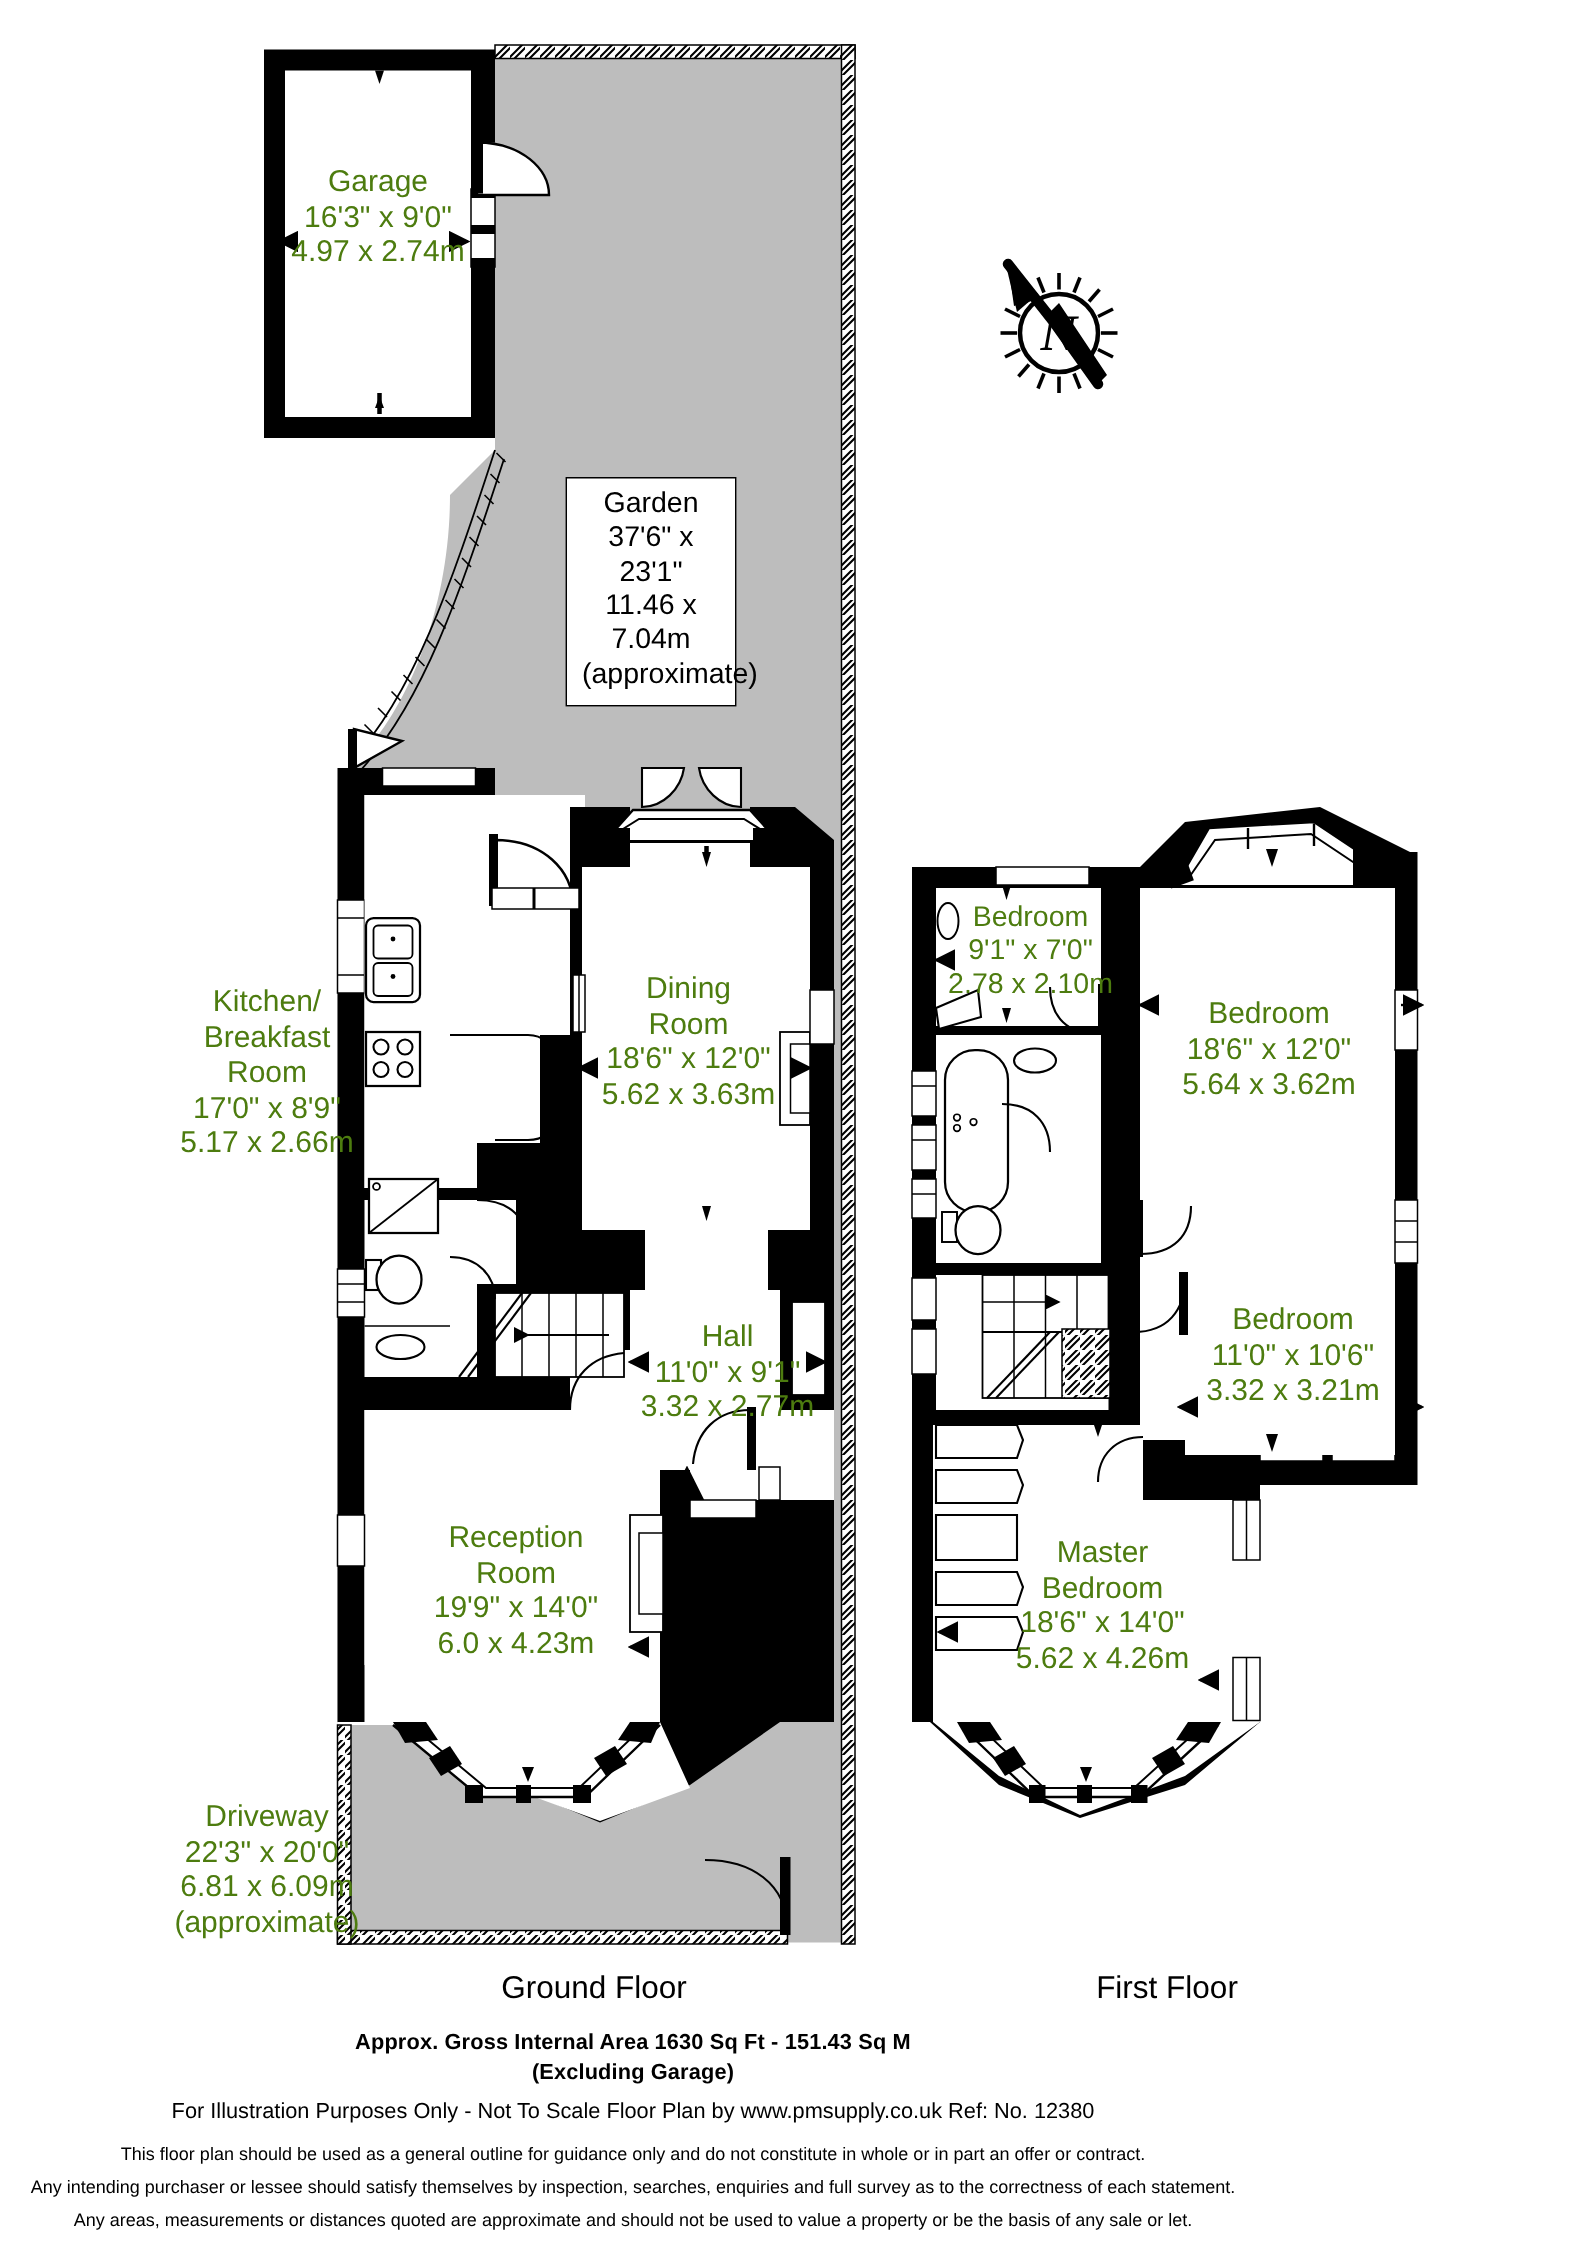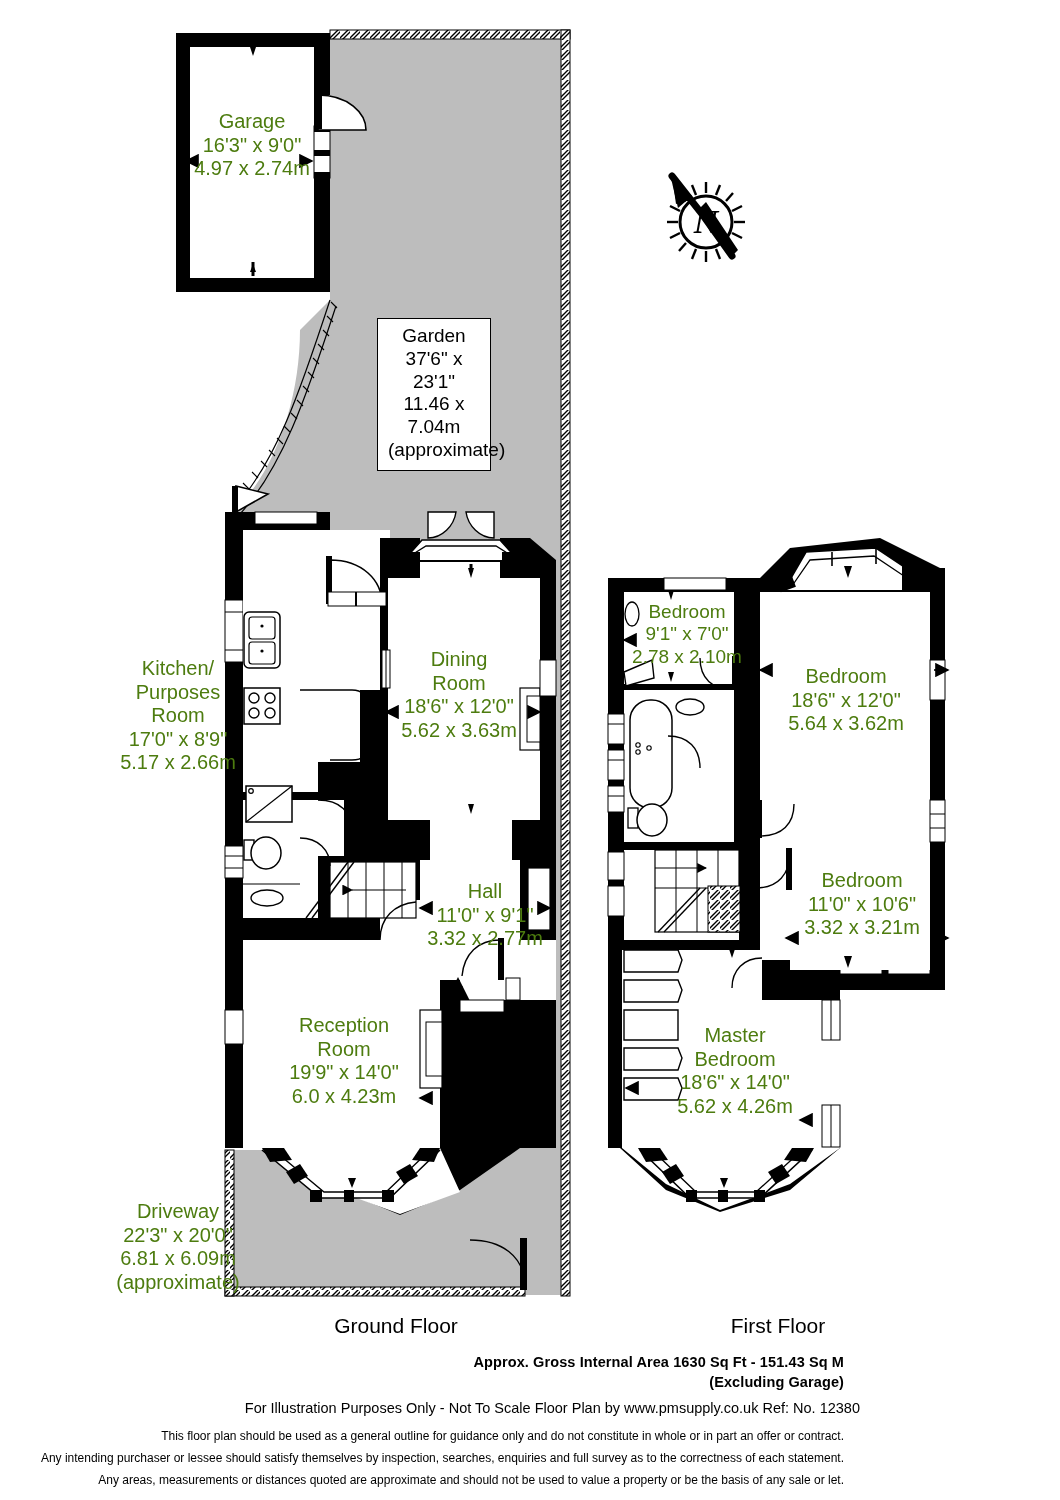--- a/index.html
+++ b/index.html
@@ -14,21 +14,21 @@
     font-size:20px;color:#4d7c0f;white-space:nowrap;
   }
   .floorname{
     position:absolute;font-size:21px;text-align:center;width:300px;
   }
   .gardenbox{
     position:absolute;border:1.5px solid #000;background:#ffffff;
     text-align:center;line-height:1.2;font-size:19px;padding:6px 10px 8px 10px;
     box-sizing:border-box;
   }
-  .footer{position:absolute;left:0;width:844px;text-align:right;}
+  .footer{position:absolute;left:0;width:844px;text-align:center;}
   .f-area{font-size:14.5px;font-weight:bold;letter-spacing:.1px;}
   .f-illus{font-size:14.5px;}
   .f-disc{font-size:12px;line-height:1.62;}
   .lbl-line{display:block;}
 </style>
 </head>
 <body>
 
 <svg id="plan" viewBox="0 0 1060 1500">
   <defs>
@@ -452,21 +452,21 @@
 
 <div class="gardenbox" style="left:377px;top:318px;width:114px;">
   <span class="lbl-line">Garden</span>
   <span class="lbl-line">37'6" x 23'1"</span>
   <span class="lbl-line">11.46 x 7.04m</span>
   <span class="lbl-line">(approximate)</span>
 </div>
 
 <div class="roomlabel" style="left:108px;top:657px;width:140px;">
   <span class="lbl-line">Kitchen/</span>
-  <span class="lbl-line">Purposes</span>
+  <span class="lbl-line">Breakfast</span>
   <span class="lbl-line">Room</span>
   <span class="lbl-line">17'0" x 8'9"</span>
   <span class="lbl-line">5.17 x 2.66m</span>
 </div>
 
 <div class="roomlabel" style="left:379px;top:648px;width:160px;">
   <span class="lbl-line">Dining</span>
   <span class="lbl-line">Room</span>
   <span class="lbl-line">18'6" x 12'0"</span>
   <span class="lbl-line">5.62 x 3.63m</span>
@@ -515,16 +515,16 @@
   <span class="lbl-line">Bedroom</span>
   <span class="lbl-line">18'6" x 14'0"</span>
   <span class="lbl-line">5.62 x 4.26m</span>
 </div>
 
 <div class="floorname" style="left:246px;top:1314px;text-align:center;">Ground Floor</div>
 <div class="floorname" style="left:628px;top:1314px;">First Floor</div>
 
 <div class="footer f-area" style="top:1354px;">Approx. Gross Internal Area  1630 Sq Ft  -  151.43 Sq M</div>
 <div class="footer f-area" style="top:1374px;">(Excluding Garage)</div>
-<div class="footer f-illus" style="top:1400px;padding-left:16px;">For Illustration Purposes Only - Not To Scale   Floor Plan by  www.pmsupply.co.uk   Ref: No. 12380</div>
+<div class="footer f-illus" style="top:1400px;">For Illustration Purposes Only - Not To Scale   Floor Plan by  www.pmsupply.co.uk   Ref: No. 12380</div>
 <div class="footer f-disc" style="top:1427px;">This floor plan should be used as a general outline for guidance only and do not constitute in whole or in part an offer or contract.</div>
 <div class="footer f-disc" style="top:1449px;">Any intending purchaser or lessee should satisfy themselves by inspection, searches, enquiries and full survey as to the correctness of each statement.</div>
 <div class="footer f-disc" style="top:1471px;">Any areas, measurements or distances quoted are approximate and should not be used to value a property or be the basis of any sale or let.</div>
 
 </body></html>

